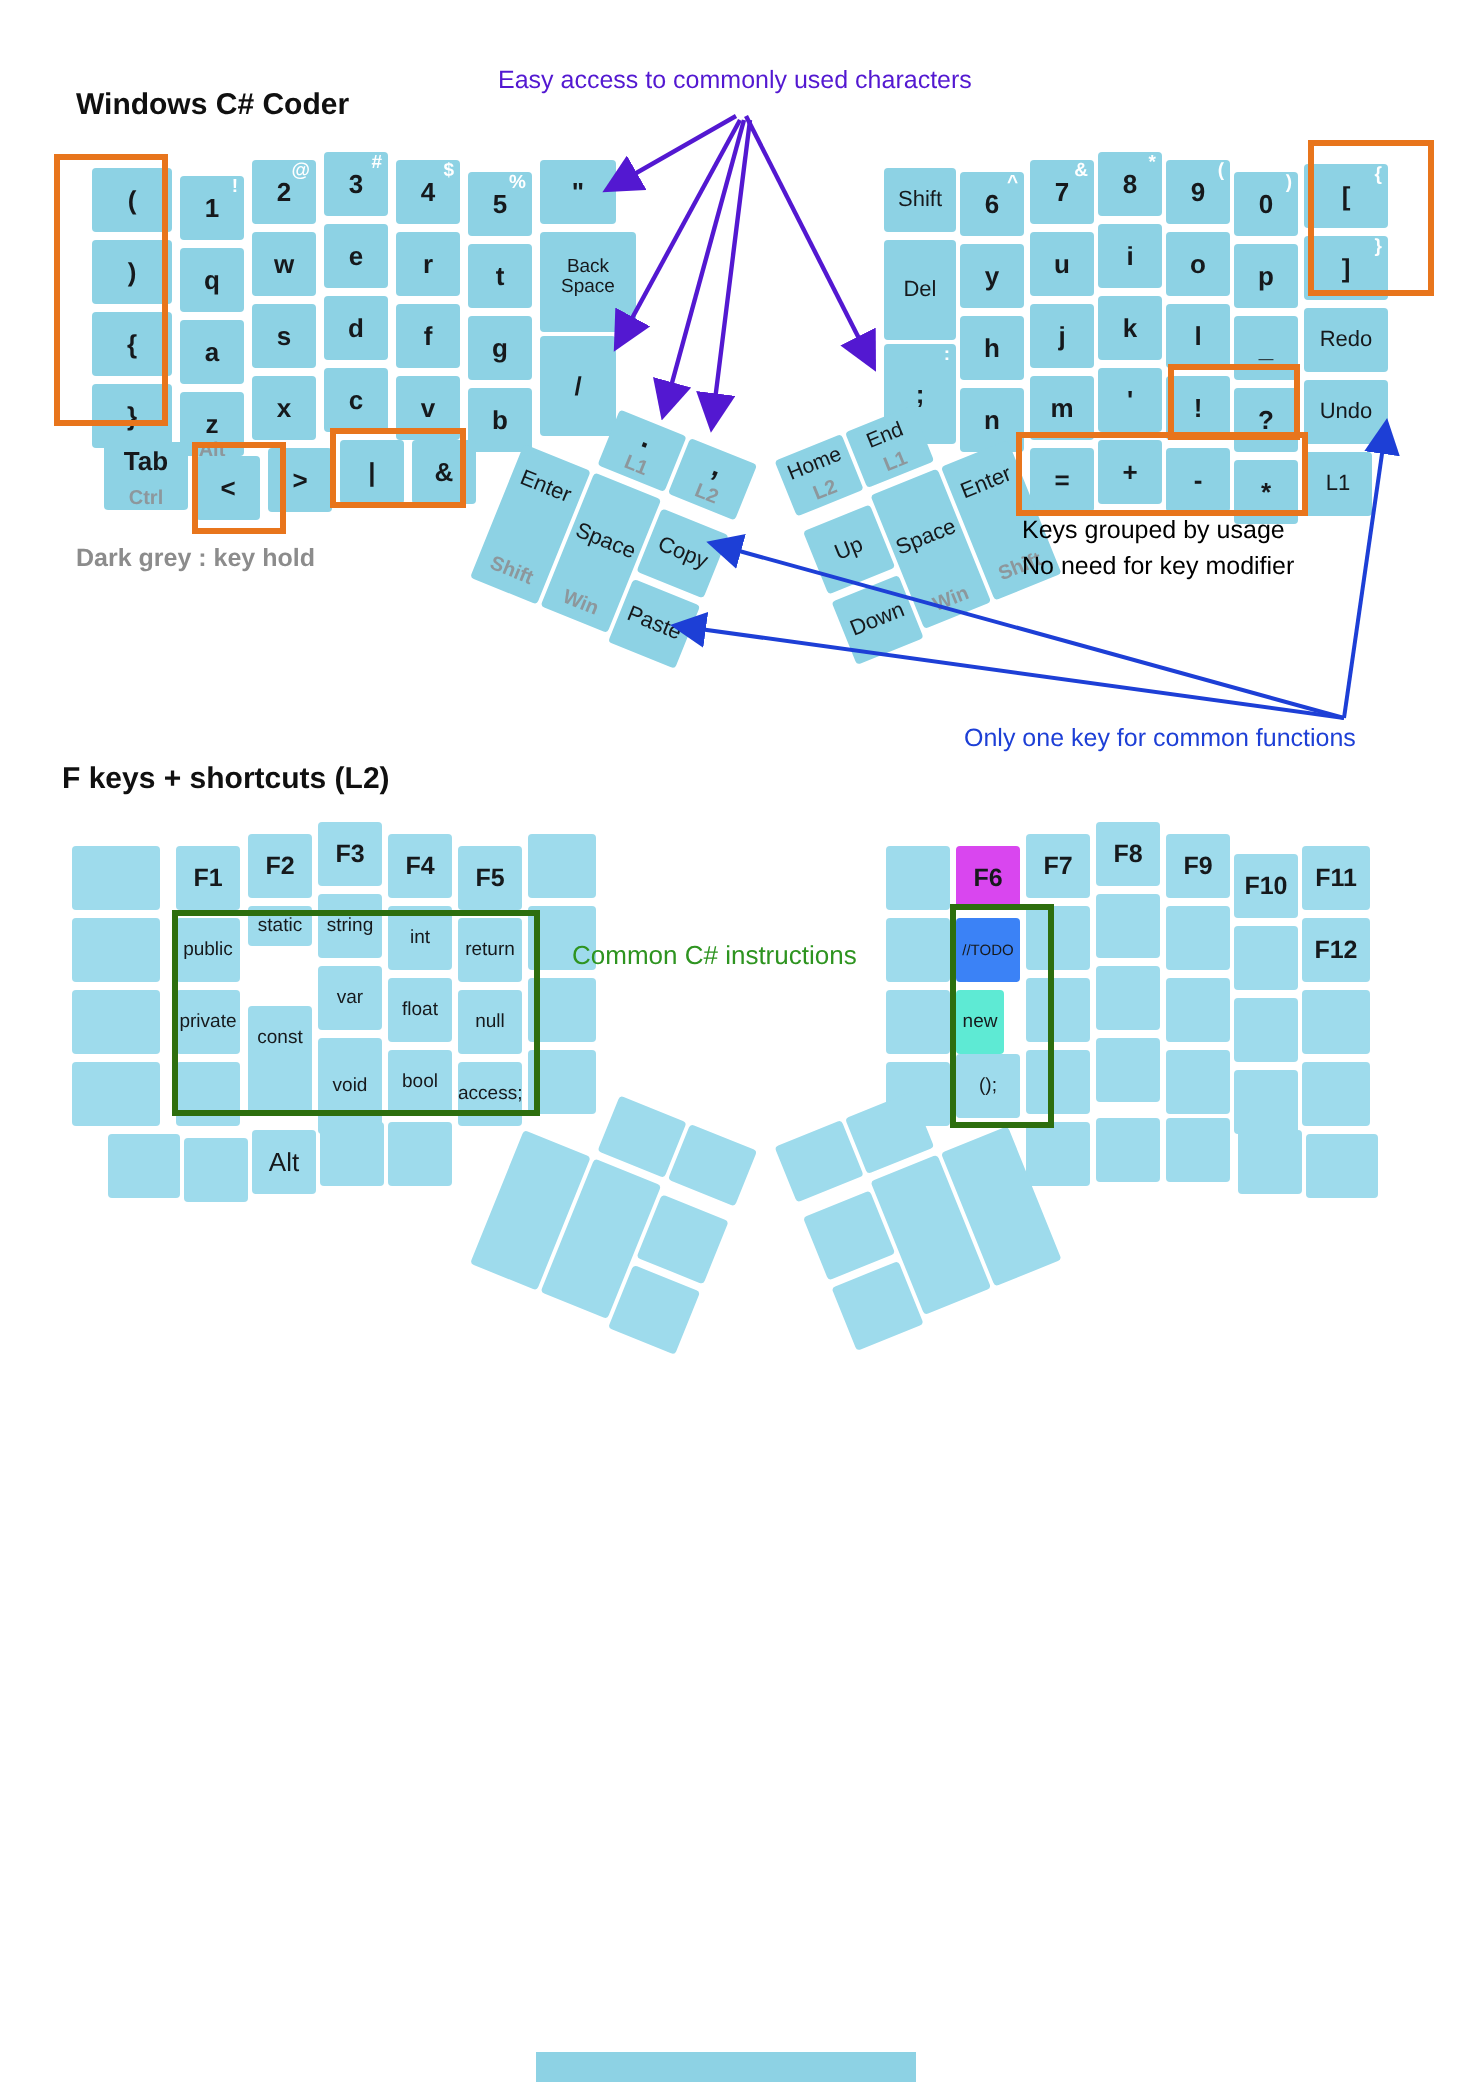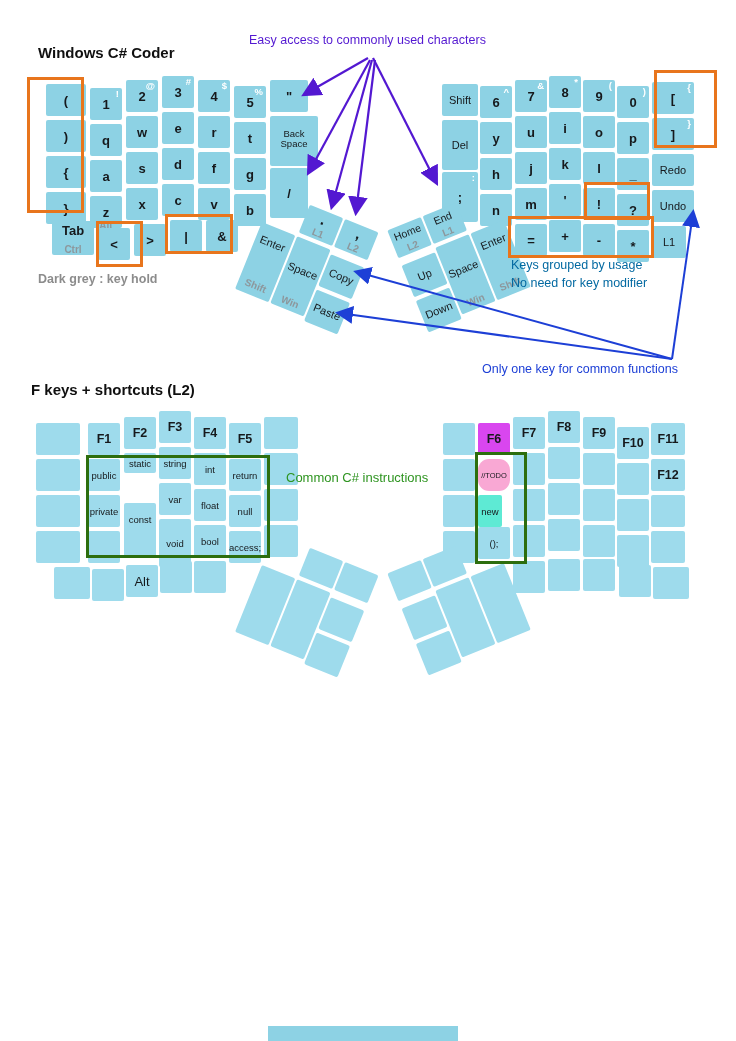--- a/index.html
+++ b/index.html
@@ -28,21 +28,21 @@
   .k-thumbmid .hold{bottom:3px;}
   .k-alt .t{font-weight:normal;font-size:13px;}
   .cluster{position:absolute;transform-origin:0 0;}
   .box{position:absolute;box-sizing:border-box;border:3px solid;z-index:5;}
   .box-orange{border-color:#e8751c;}
   .box-green{border-color:#2d6e0e;}
   .note{position:absolute;white-space:nowrap;z-index:7;}
   .n-title{font-size:15px;font-weight:bold;color:#101010;}
   .n-purple{font-size:12.5px;color:#5318d1;}
   .n-blue{font-size:12.5px;color:#1d3fd6;}
-  .n-orange{font-size:12.5px;color:#0369a1;text-align:right;}
+  .n-orange{font-size:12.5px;color:#000000;text-align:right;}
   .n-grey{font-size:12.5px;font-weight:bold;color:#8c8c8c;}
   .n-green{font-size:13px;color:#2e9420;}
   #arrows{position:absolute;left:0;top:0;z-index:6;pointer-events:none;}
   #bottom-bar{position:absolute;z-index:1;}
 </style>
 </head>
 <body>
 
 <div id="canvas">
 
@@ -354,21 +354,21 @@
       <div class="key k-fn" style="left: 583px; top: 417px; width: 32px; height: 32px; background: rgb(158, 219, 236);">
         <span class="t">F9</span>
       </div>
       <div class="key k-fn" style="left: 617px; top: 427px; width: 32px; height: 32px; background: rgb(158, 219, 236);">
         <span class="t">F10</span>
       </div>
       <div class="key k-fn" style="left: 651px; top: 423px; width: 34px; height: 32px; background: rgb(158, 219, 236);">
         <span class="t">F11</span>
       </div>
       <div class="key" style="left: 443px; top: 459px; width: 32px; height: 32px; background: rgb(158, 219, 236);"></div>
-      <div class="key k-tiny" style="left: 478px; top: 459px; width: 32px; height: 32px; background: #f9a8d4; border-radius: 11px;">
+      <div class="key k-tiny" style="left: 478px; top: 459px; width: 32px; height: 32px; background: #3b82f6;">
         <span class="t">//TODO</span>
       </div>
       <div class="key" style="left: 513px; top: 453px; width: 32px; height: 32px; background: rgb(158, 219, 236);"></div>
       <div class="key" style="left: 548px; top: 447px; width: 32px; height: 32px; background: rgb(158, 219, 236);"></div>
       <div class="key" style="left: 583px; top: 453px; width: 32px; height: 32px; background: rgb(158, 219, 236);"></div>
       <div class="key" style="left: 617px; top: 463px; width: 32px; height: 32px; background: rgb(158, 219, 236);"></div>
       <div class="key k-fn" style="left: 651px; top: 459px; width: 34px; height: 32px; background: rgb(158, 219, 236);">
         <span class="t">F12</span>
       </div>
       <div class="key" style="left: 443px; top: 495px; width: 32px; height: 32px; background: rgb(158, 219, 236);"></div>

